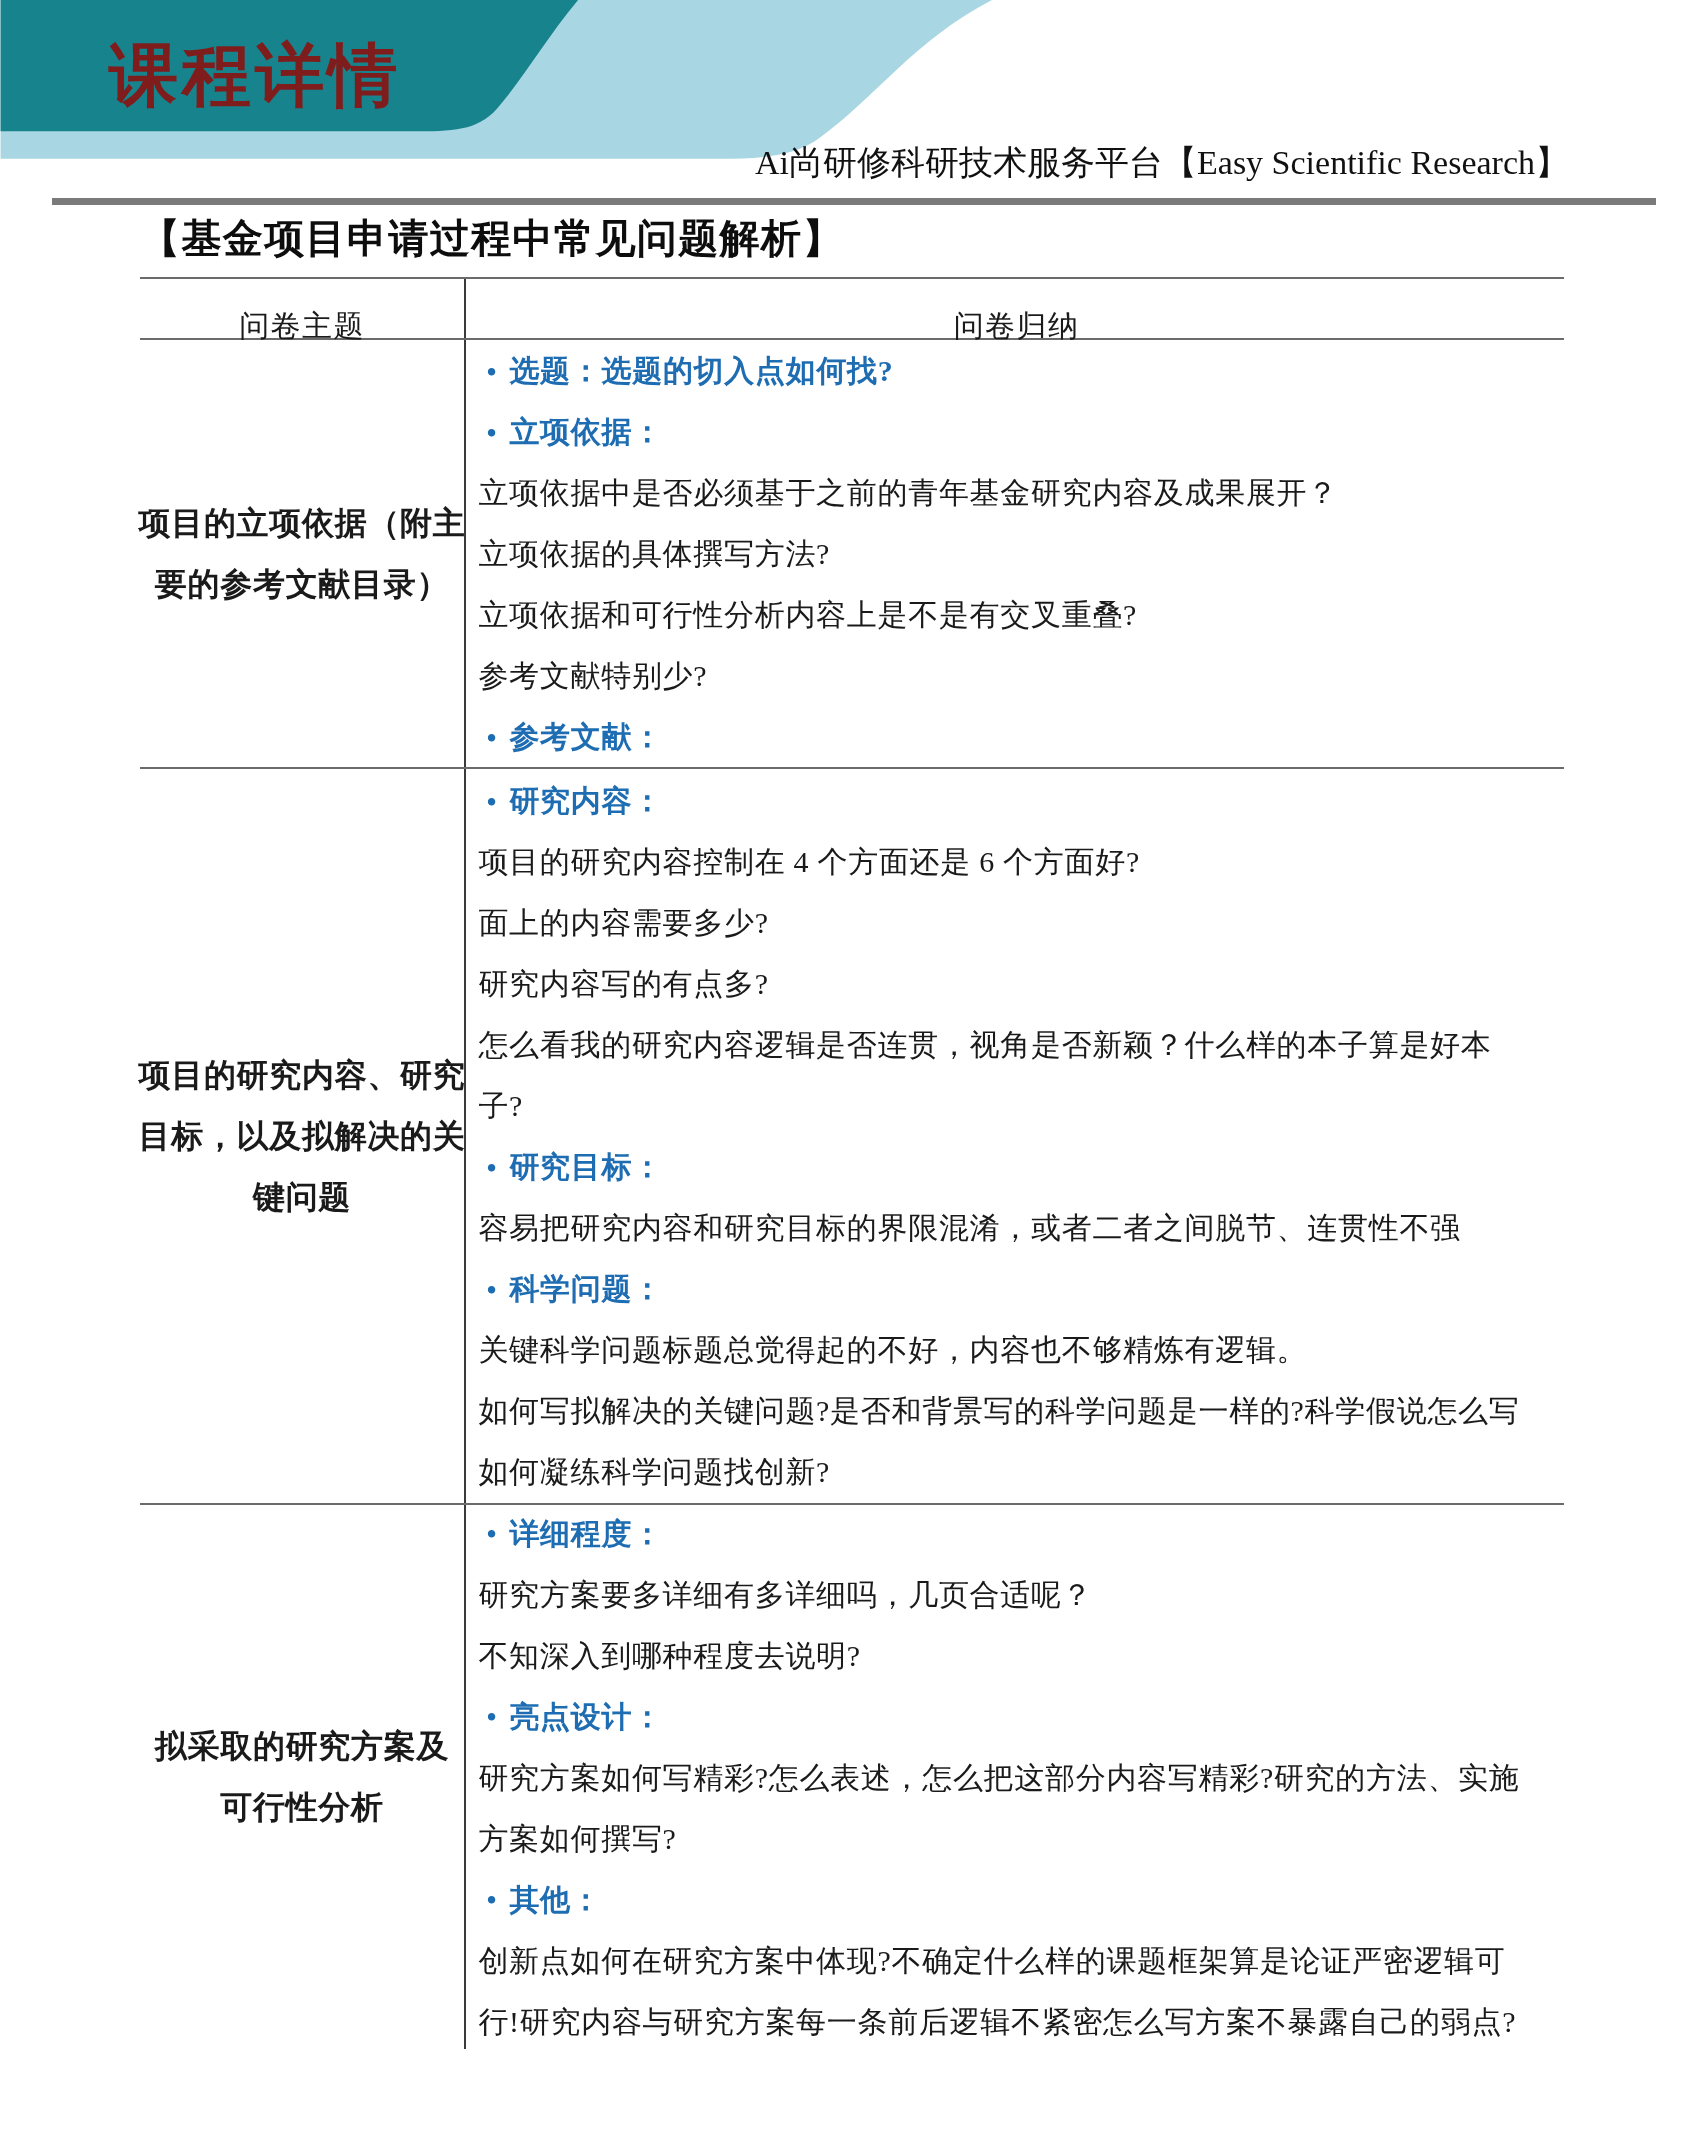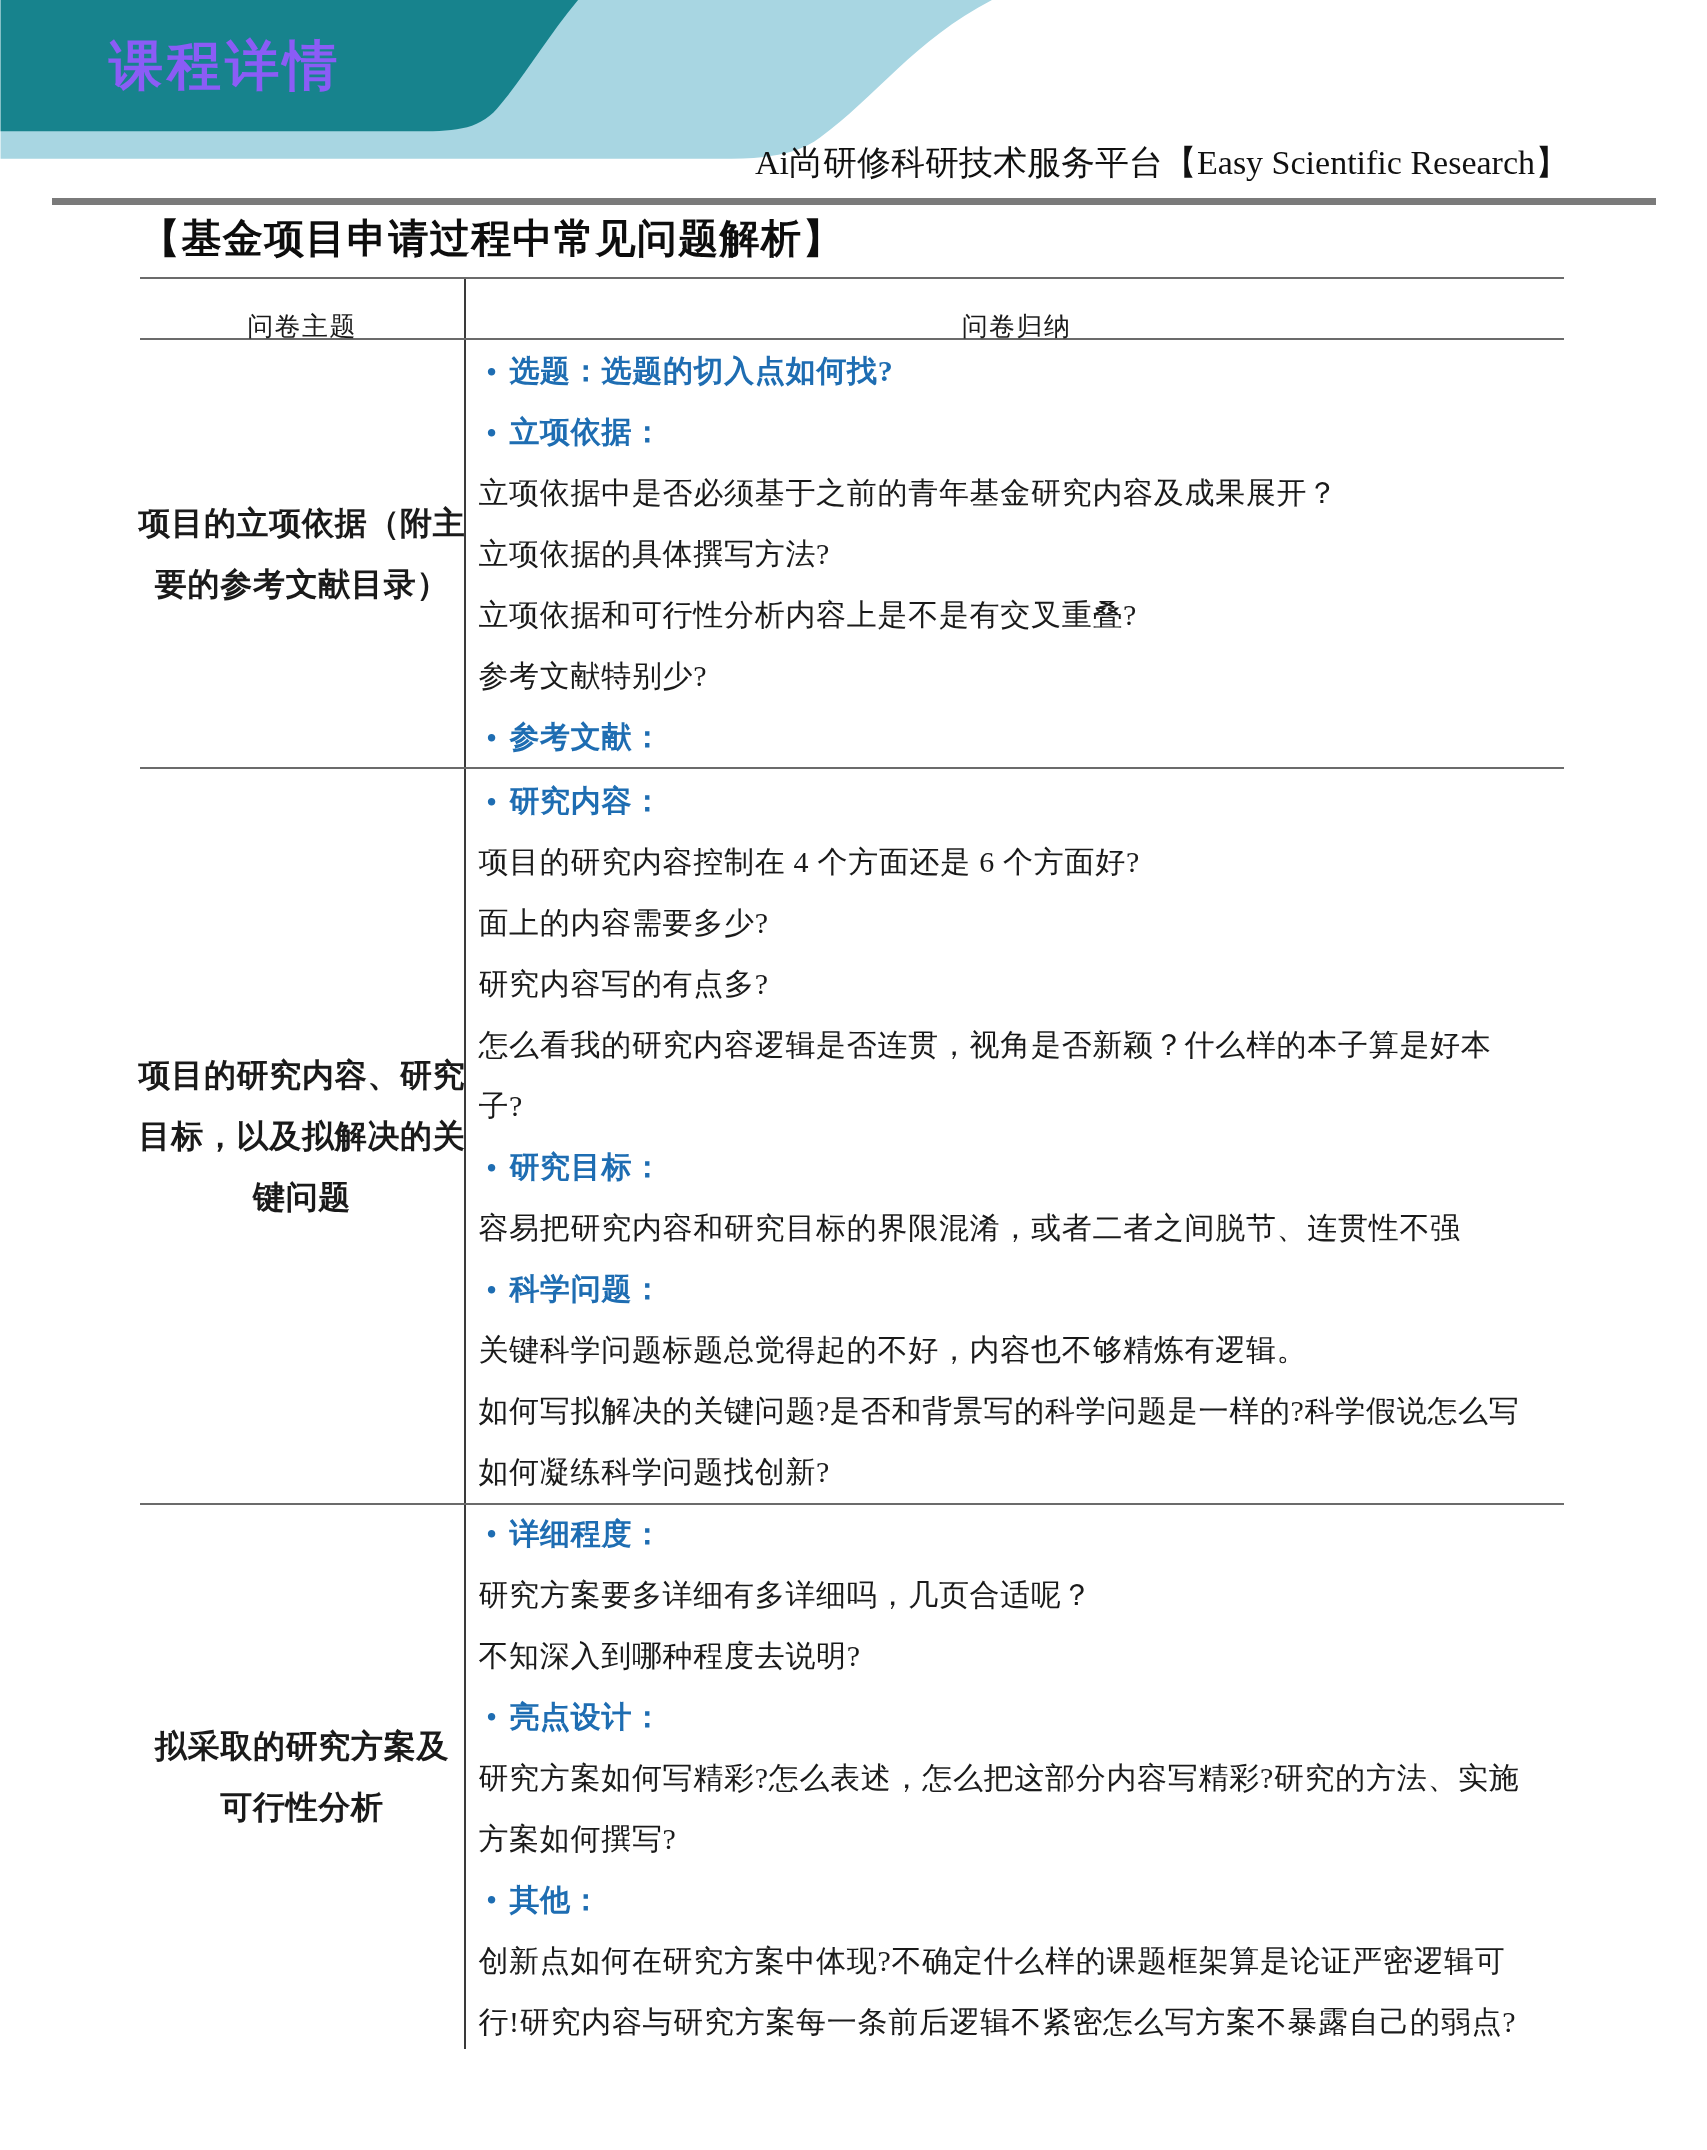--- a/index.html
+++ b/index.html
@@ -11,23 +11,23 @@
     overflow:hidden;
     font-family:"Liberation Serif","DejaVu Serif",serif;
     color:#1a1a1a;
   }
   
   .banner-svg{position:absolute;left:0;top:0;width:998px;height:165px;display:block;}
   .banner-title{
     position:absolute;left:109px;top:30px;
     font-family:"Liberation Sans","DejaVu Sans",sans-serif;
     font-weight:900;
-    font-size:54px;
+    font-size:69px;
     letter-spacing:4.1px;
-    color:#8b5cf6;
+    color:#7f1d1d;
   }
   .platform{
     position:absolute;right:138px;top:140px;
     font-size:34px;
     font-weight:normal;
     white-space:nowrap;
     color:#111;
   }
   .hrule{
     position:absolute;left:52px;top:198px;width:1604px;height:6.9px;
@@ -65,21 +65,21 @@
   .cell-right{
     flex:1;
     box-sizing:border-box;
     padding-left:12.4px;
     display:flex;
     flex-direction:column;
     justify-content:center;
   }
   .thead-row{height:61px;}
   .th-label{
-    font-size:26px;
+    font-size:30px;
     letter-spacing:1.4px;
     margin-top:35px;
   }
   .thead-row .cell-right{align-items:center;padding-left:3px;}
   .topic-line{
     font-size:32px;
     font-weight:bold;
     line-height:61px;
     height:61px;
     letter-spacing:0.7px;

